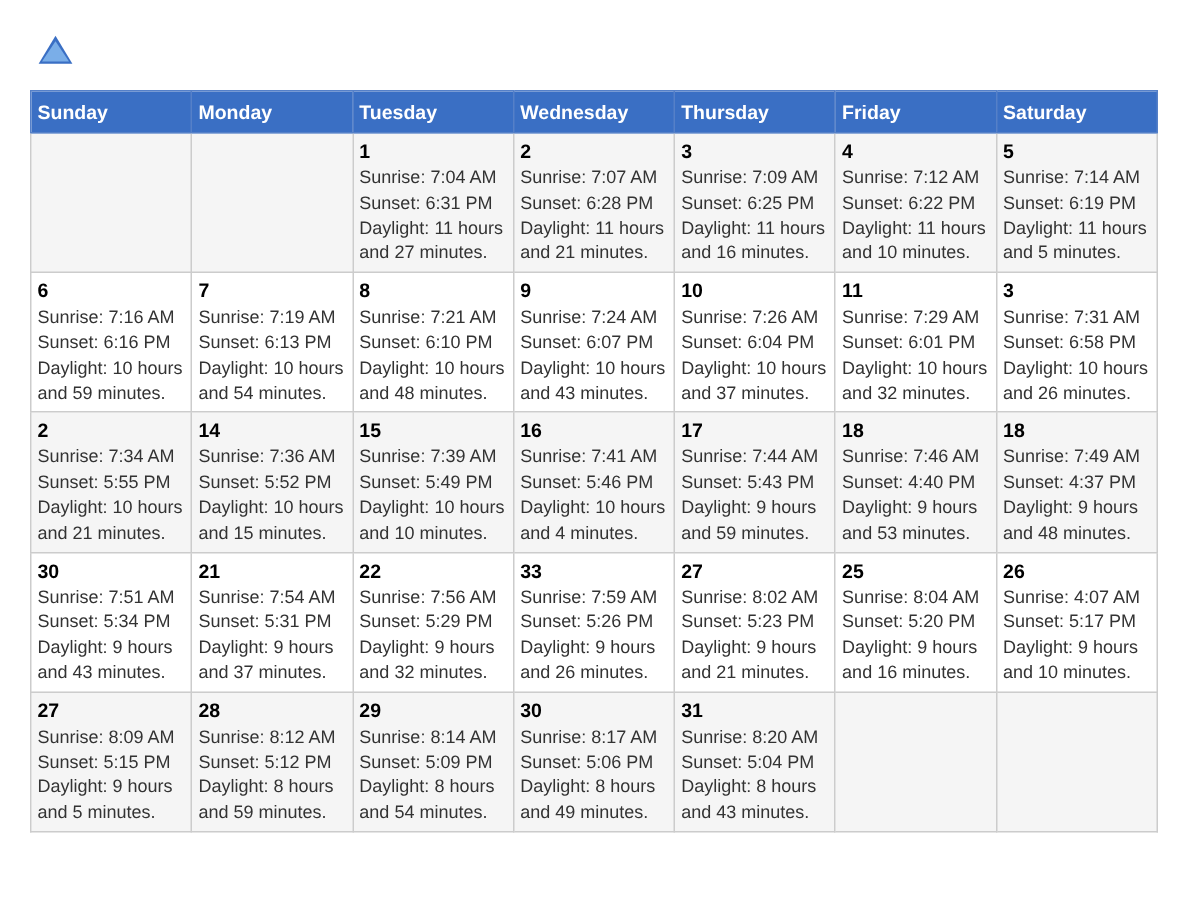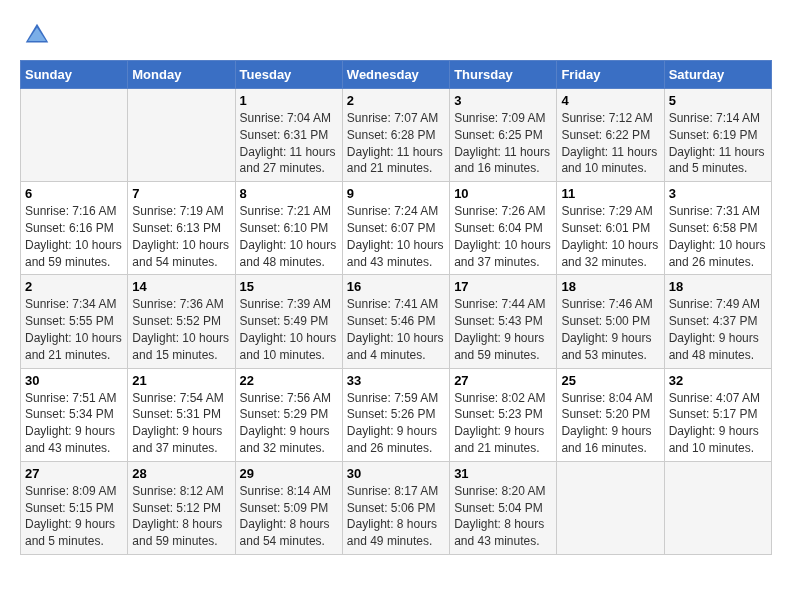--- a/index.html
+++ b/index.html
@@ -226,21 +226,21 @@
         </td>
         <td>
           <span class="day-num">17</span>
           <div class="day-detail">Sunrise: 7:44 AM
 Sunset: 5:43 PM
 Daylight: 9 hours and 59 minutes.</div>
         </td>
         <td>
           <span class="day-num">18</span>
           <div class="day-detail">Sunrise: 7:46 AM
-Sunset: 5:00 PM
+Sunset: 4:40 PM
 Daylight: 9 hours and 53 minutes.</div>
         </td>
         <td>
           <span class="day-num">18</span>
           <div class="day-detail">Sunrise: 7:49 AM
 Sunset: 4:37 PM
 Daylight: 9 hours and 48 minutes.</div>
         </td>
       </tr>
       <tr>
@@ -274,21 +274,21 @@
 Sunset: 5:23 PM
 Daylight: 9 hours and 21 minutes.</div>
         </td>
         <td>
           <span class="day-num">25</span>
           <div class="day-detail">Sunrise: 8:04 AM
 Sunset: 5:20 PM
 Daylight: 9 hours and 16 minutes.</div>
         </td>
         <td>
-          <span class="day-num">32</span>
+          <span class="day-num">26</span>
           <div class="day-detail">Sunrise: 4:07 AM
 Sunset: 5:17 PM
 Daylight: 9 hours and 10 minutes.</div>
         </td>
       </tr>
       <tr>
         <td>
           <span class="day-num">27</span>
           <div class="day-detail">Sunrise: 8:09 AM
 Sunset: 5:15 PM

